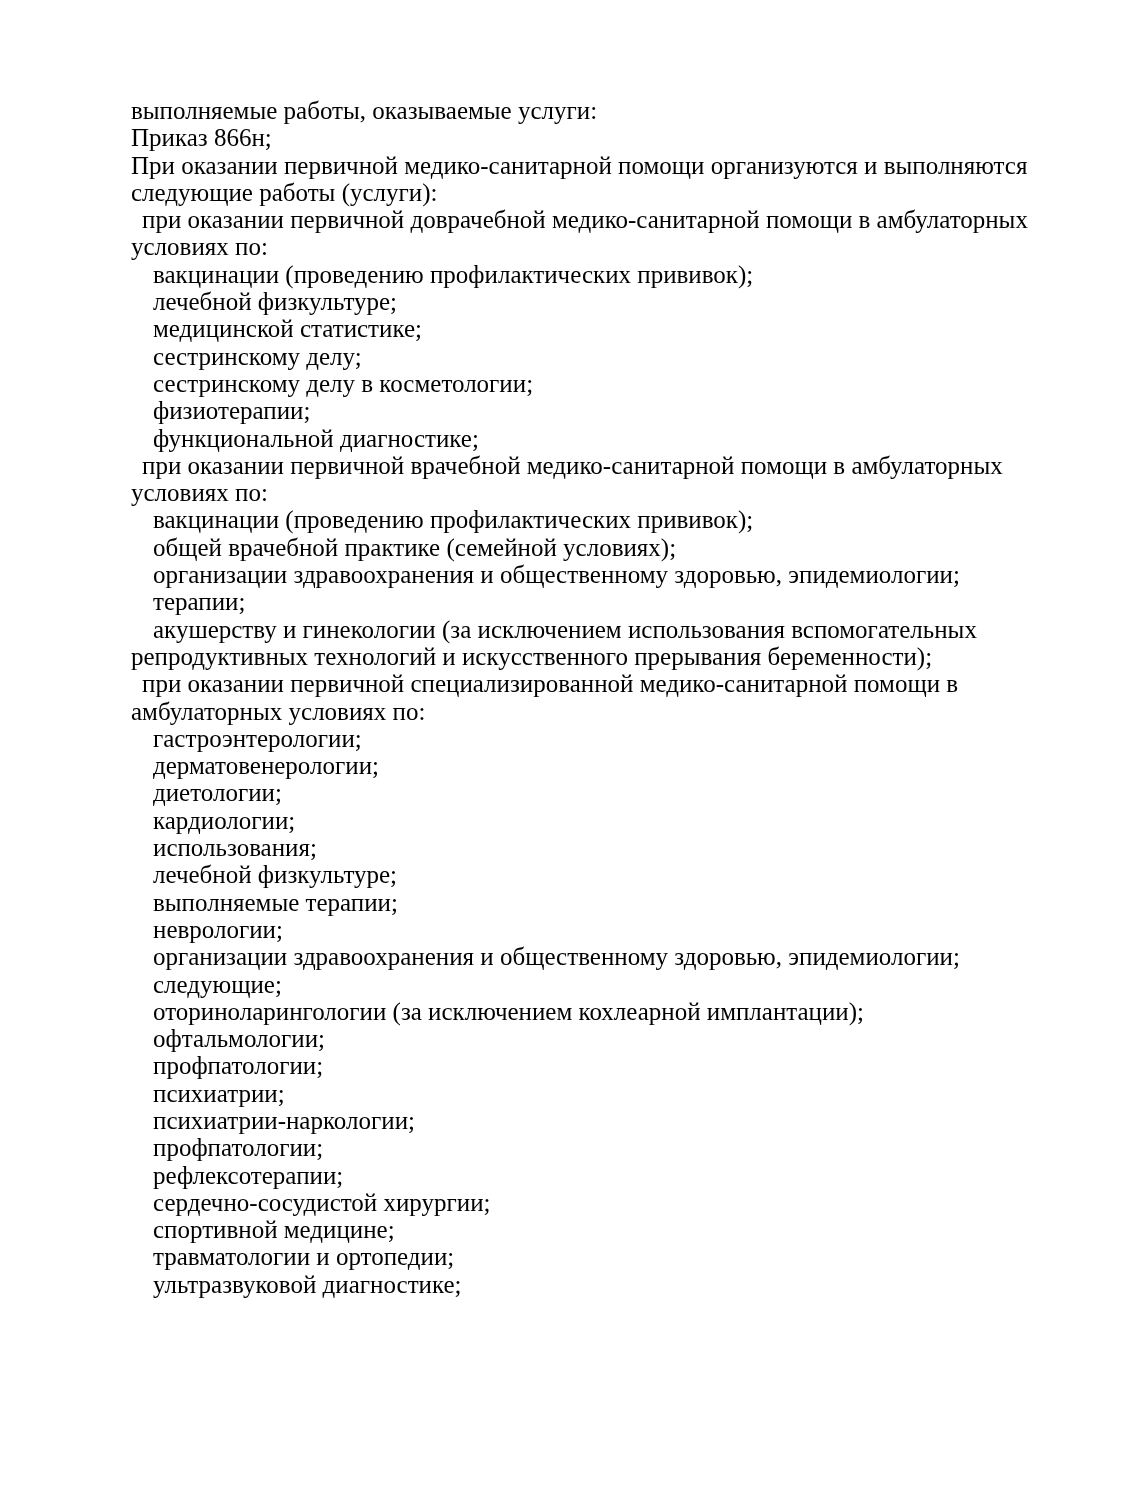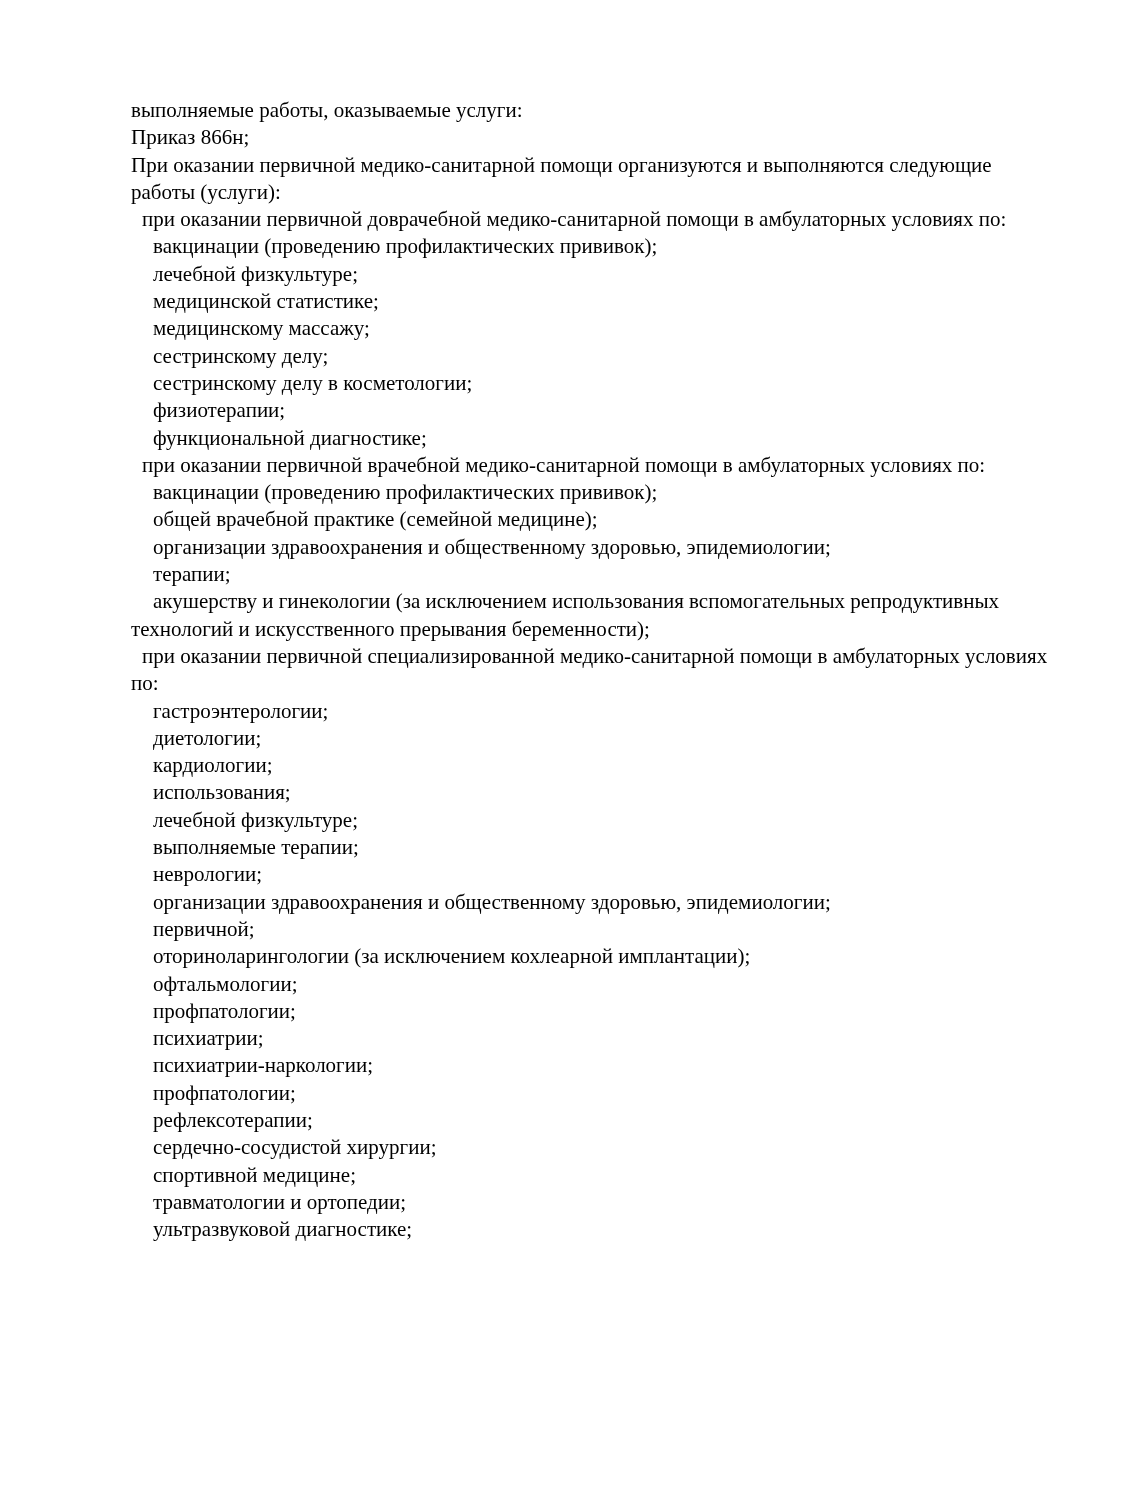--- a/index.html
+++ b/index.html
@@ -11,21 +11,21 @@
     position: relative;
     width: 1127px;
     height: 1500px;
     background: #ffffff;
     box-sizing: border-box;
     padding: 97px 70px 0 131px;
     overflow: hidden;
   }
   .doc {
     font-family: "Liberation Serif", "DejaVu Serif", serif;
-    font-size: 21px;
+    font-size: 25px;
     line-height: 27.3px;
     color: #000000;
     text-rendering: optimizeLegibility;
   }
   .para {
     margin: 0;
     padding: 0;
   }
   .indent-0 { text-indent: 0; }
   .indent-1 { text-indent: 11px; }
@@ -36,41 +36,41 @@
 
 <div class="page">
   <div class="doc">
       <p class="para indent-0">выполняемые работы, оказываемые услуги:</p>
       <p class="para indent-0">Приказ 866н;</p>
       <p class="para indent-0">При оказании первичной медико-санитарной помощи организуются и выполняются следующие работы (услуги):</p>
       <p class="para indent-1">при оказании первичной доврачебной медико-санитарной помощи в амбулаторных условиях по:</p>
       <p class="para indent-2">вакцинации (проведению профилактических прививок);</p>
       <p class="para indent-2">лечебной физкультуре;</p>
       <p class="para indent-2">медицинской статистике;</p>
-      <p class="para indent-2">медицинскому массажу;</p>
       <p class="para indent-2">сестринскому делу;</p>
       <p class="para indent-2">сестринскому делу в косметологии;</p>
       <p class="para indent-2">физиотерапии;</p>
       <p class="para indent-2">функциональной диагностике;</p>
       <p class="para indent-1">при оказании первичной врачебной медико-санитарной помощи в амбулаторных условиях по:</p>
       <p class="para indent-2">вакцинации (проведению профилактических прививок);</p>
-      <p class="para indent-2">общей врачебной практике (семейной медицине);</p>
+      <p class="para indent-2">общей врачебной практике (семейной условиях);</p>
       <p class="para indent-2">организации здравоохранения и общественному здоровью, эпидемиологии;</p>
       <p class="para indent-2">терапии;</p>
       <p class="para indent-2">акушерству и гинекологии (за исключением использования вспомогательных репродуктивных технологий и искусственного прерывания беременности);</p>
       <p class="para indent-1">при оказании первичной специализированной медико-санитарной помощи в амбулаторных условиях по:</p>
       <p class="para indent-2">гастроэнтерологии;</p>
+      <p class="para indent-2">дерматовенерологии;</p>
       <p class="para indent-2">диетологии;</p>
       <p class="para indent-2">кардиологии;</p>
       <p class="para indent-2">использования;</p>
       <p class="para indent-2">лечебной физкультуре;</p>
       <p class="para indent-2">выполняемые терапии;</p>
       <p class="para indent-2">неврологии;</p>
       <p class="para indent-2">организации здравоохранения и общественному здоровью, эпидемиологии;</p>
-      <p class="para indent-2">первичной;</p>
+      <p class="para indent-2">следующие;</p>
       <p class="para indent-2">оториноларингологии (за исключением кохлеарной имплантации);</p>
       <p class="para indent-2">офтальмологии;</p>
       <p class="para indent-2">профпатологии;</p>
       <p class="para indent-2">психиатрии;</p>
       <p class="para indent-2">психиатрии-наркологии;</p>
       <p class="para indent-2">профпатологии;</p>
       <p class="para indent-2">рефлексотерапии;</p>
       <p class="para indent-2">сердечно-сосудистой хирургии;</p>
       <p class="para indent-2">спортивной медицине;</p>
       <p class="para indent-2">травматологии и ортопедии;</p>

